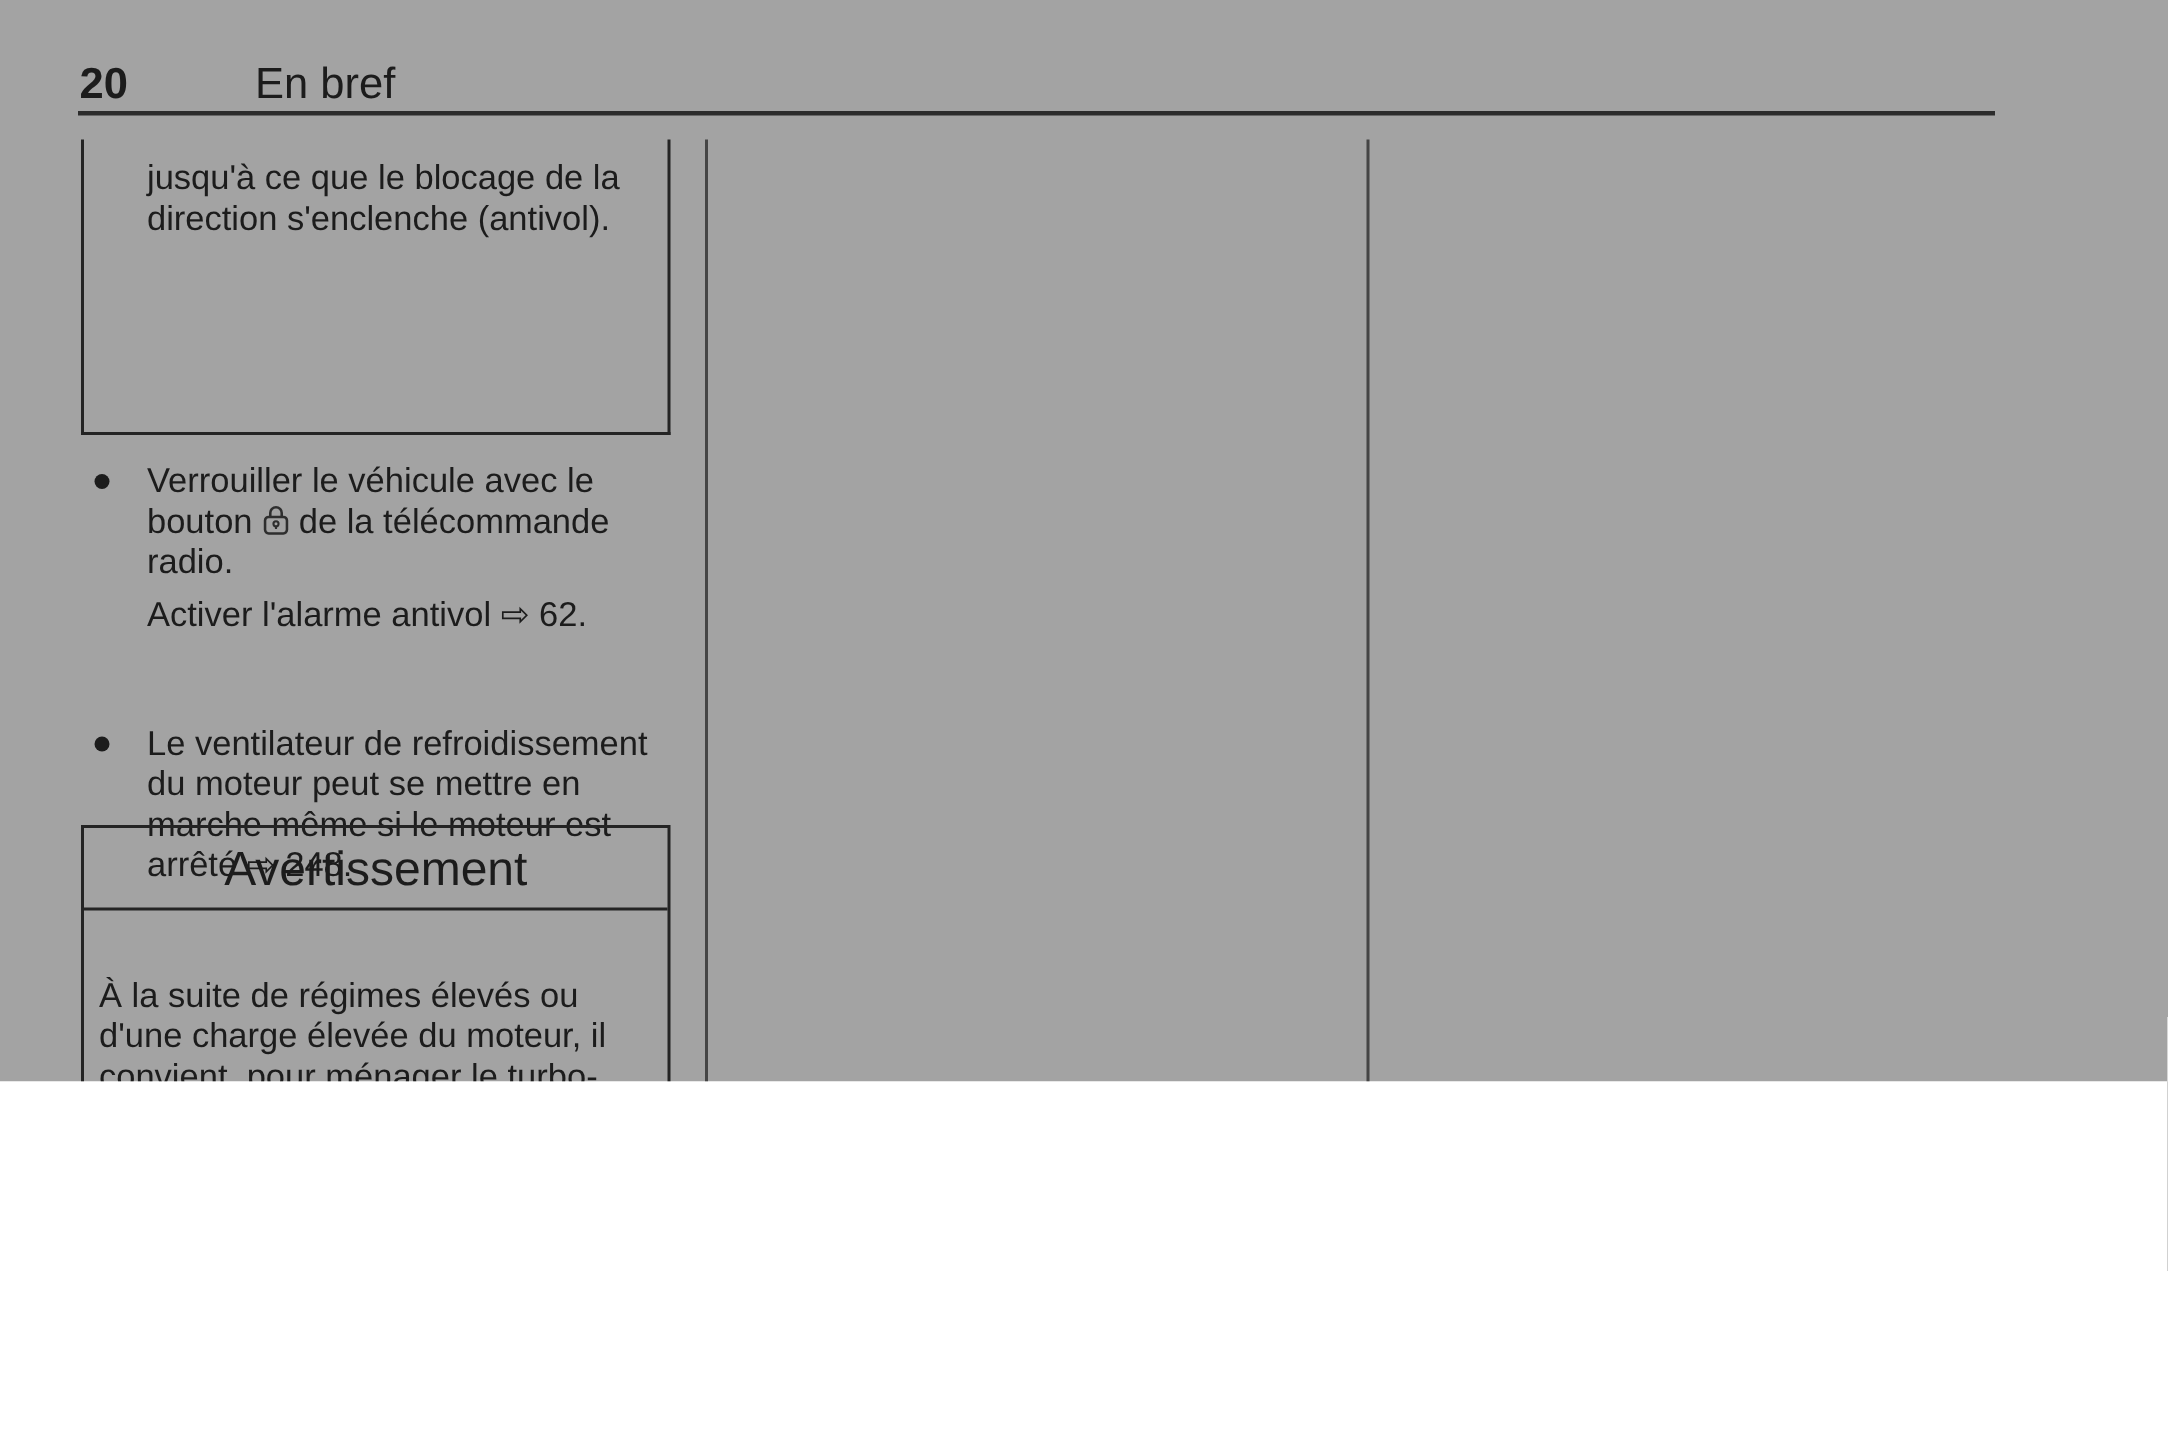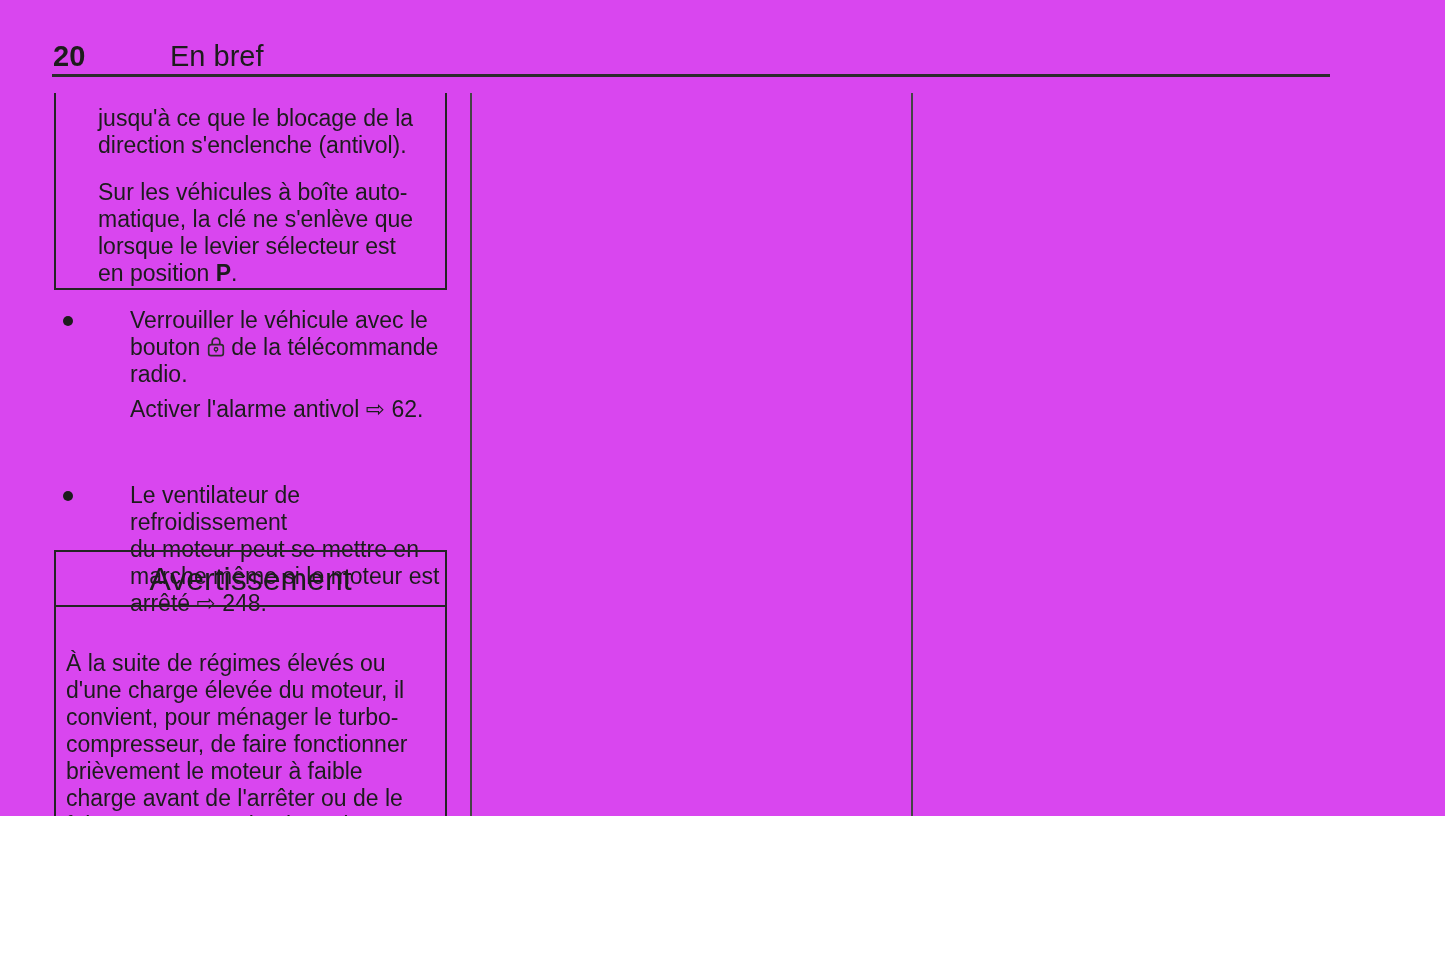--- a/index.html
+++ b/index.html
@@ -1,20 +1,20 @@
 <!DOCTYPE html>
 <html><head>
 <meta charset="utf-8">
 <style>
   html, body { margin: 0; padding: 0; background: #ffffff; }
   .page {
     position: relative;
     width: 1445px;
-    height: 816px;
-    background: #d946ef;
+    height: 721px;
+    background: #a3a3a3;
     font-family: "Liberation Sans", "DejaVu Sans", sans-serif;
     color: #1c1c1c;
     overflow: hidden;
   }
   .hdr-num {
     position: absolute; left: 53px; top: 41px;
     font-size: 29px; font-weight: bold; line-height: 30px;
   }
   .hdr-title {
     position: absolute; left: 170px; top: 41px;
@@ -36,21 +36,21 @@
     border-left: 2px solid #242424;
     border-right: 2px solid #242424;
     border-bottom: 2px solid #242424;
     padding: 12px 6px 0 42px;
   }
   .cont-box .para1 { margin-bottom: 20px; }
   
   .bullets {
     position: absolute; left: 54px; top: 307px; width: 400px;
   }
-  .bullet-item { display: flex; gap: 32px; }
+  .bullet-item { display: flex; }
   .bullet-item + .bullet-item { margin-top: 24px; }
   .bullet-marker { flex: none; width: 44px; padding-left: 9px; box-sizing: border-box; }
   .bullet-dot {
     width: 10px; height: 10px; border-radius: 50%;
     background: #1c1c1c; margin-top: 9px;
   }
   .bullet-body { flex: 1; min-width: 0; }
   .sub-para { margin: 8px 0 8px 0; }
   
   .warning-box {
@@ -86,24 +86,20 @@
 
 <div class="page">
 
   <div class="hdr-num">20</div>
   <div class="hdr-title">En bref</div>
   <div class="hdr-rule"></div>
 
   <div class="cont-box">
     <p class="para para1 body-text">jusqu'à ce que le blocage de la
 direction s'enclenche (antivol).</p>
-    <p class="para body-text"><span>Sur les véhicules à boîte auto-
-matique, la clé ne s'enlève que
-lorsque le levier sélecteur est
-en position </span><b class="bold-p">P</b><span>.</span></p>
   </div>
 
   <div class="bullets">
 
     <div class="bullet-item">
       <div class="bullet-marker">
         <div class="bullet-dot"></div>
       </div>
       <div class="bullet-body body-text"><span>Verrouiller le véhicule avec le
 bouton </span><svg class="lock-icon-svg" viewBox="0 0 18 22" xmlns="http://www.w3.org/2000/svg" aria-hidden="true">

